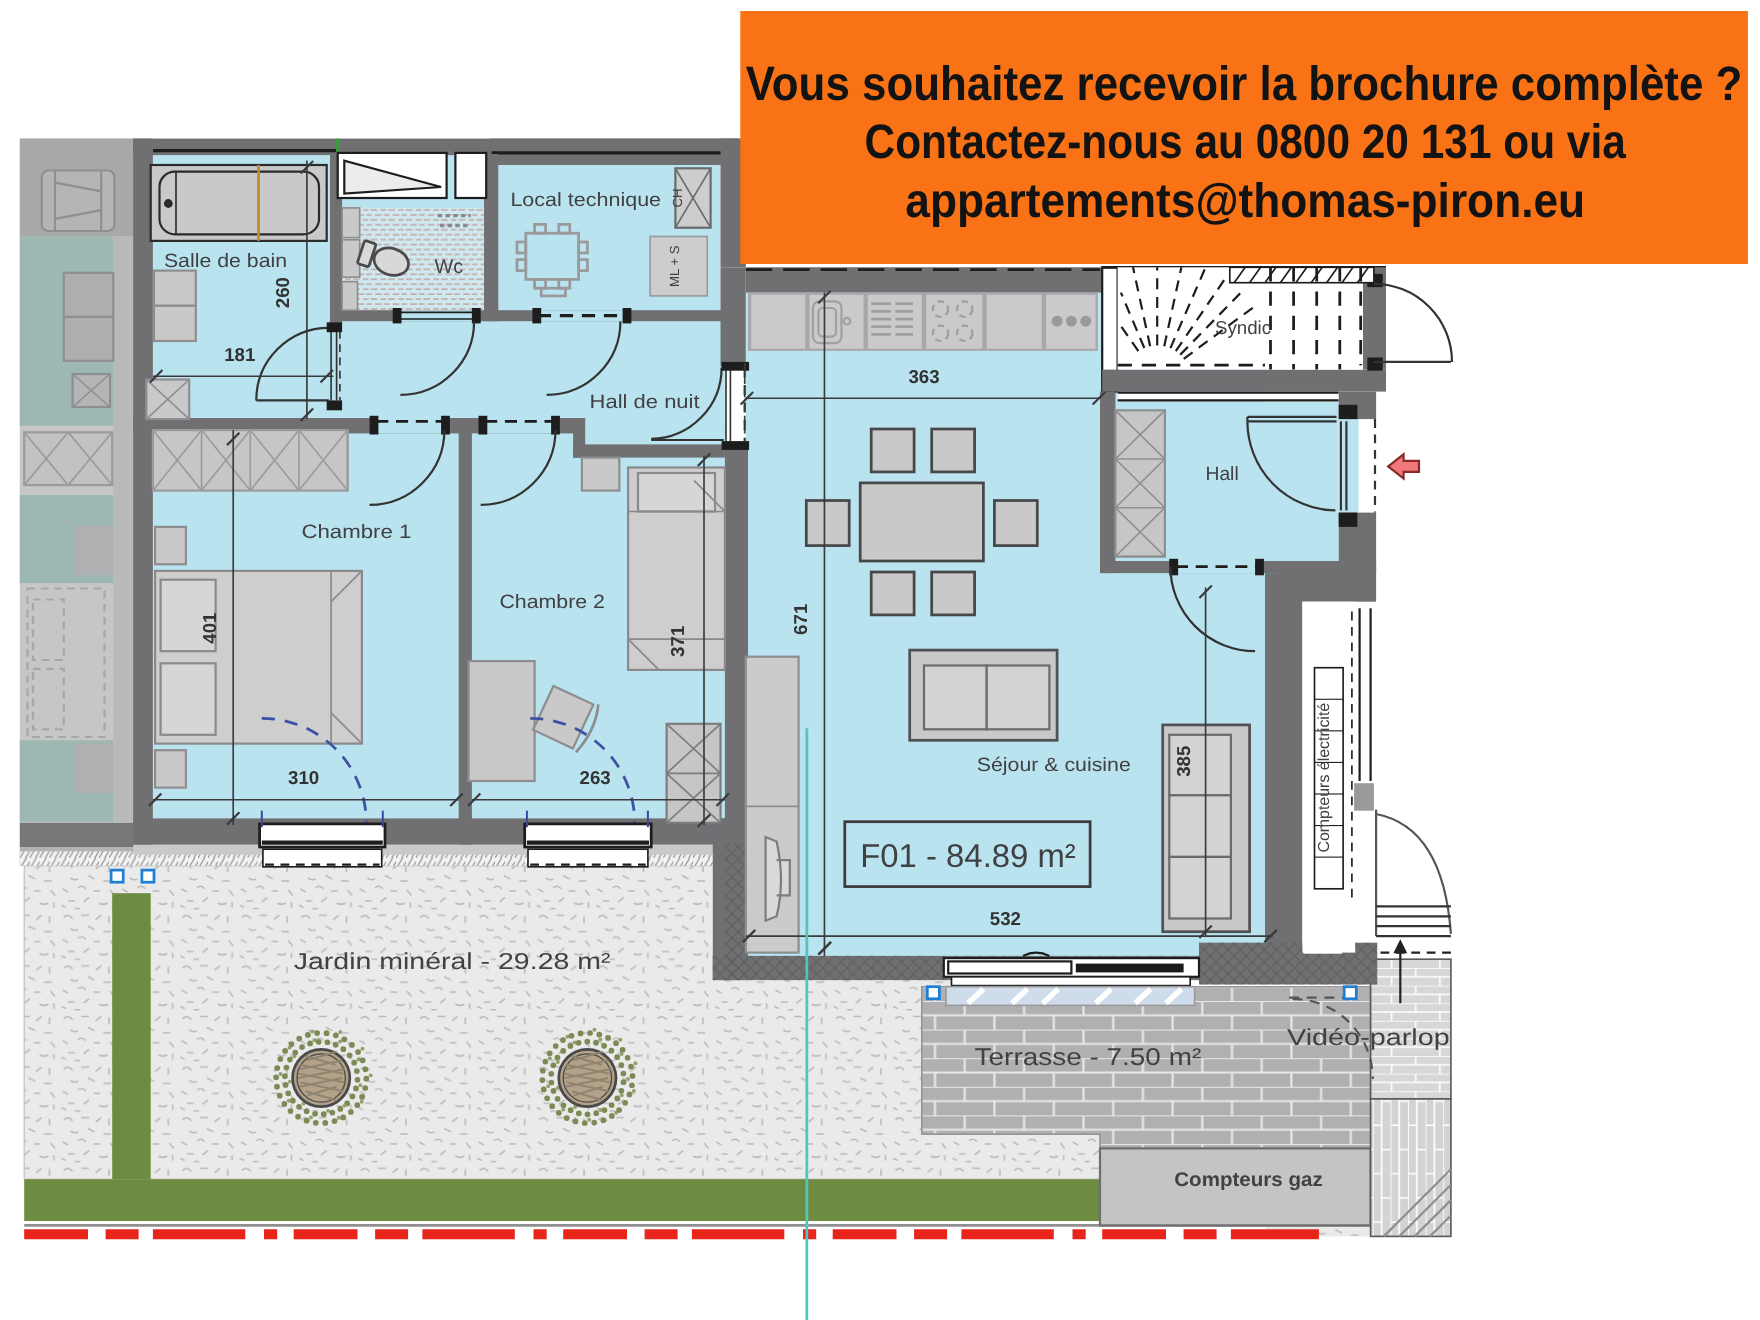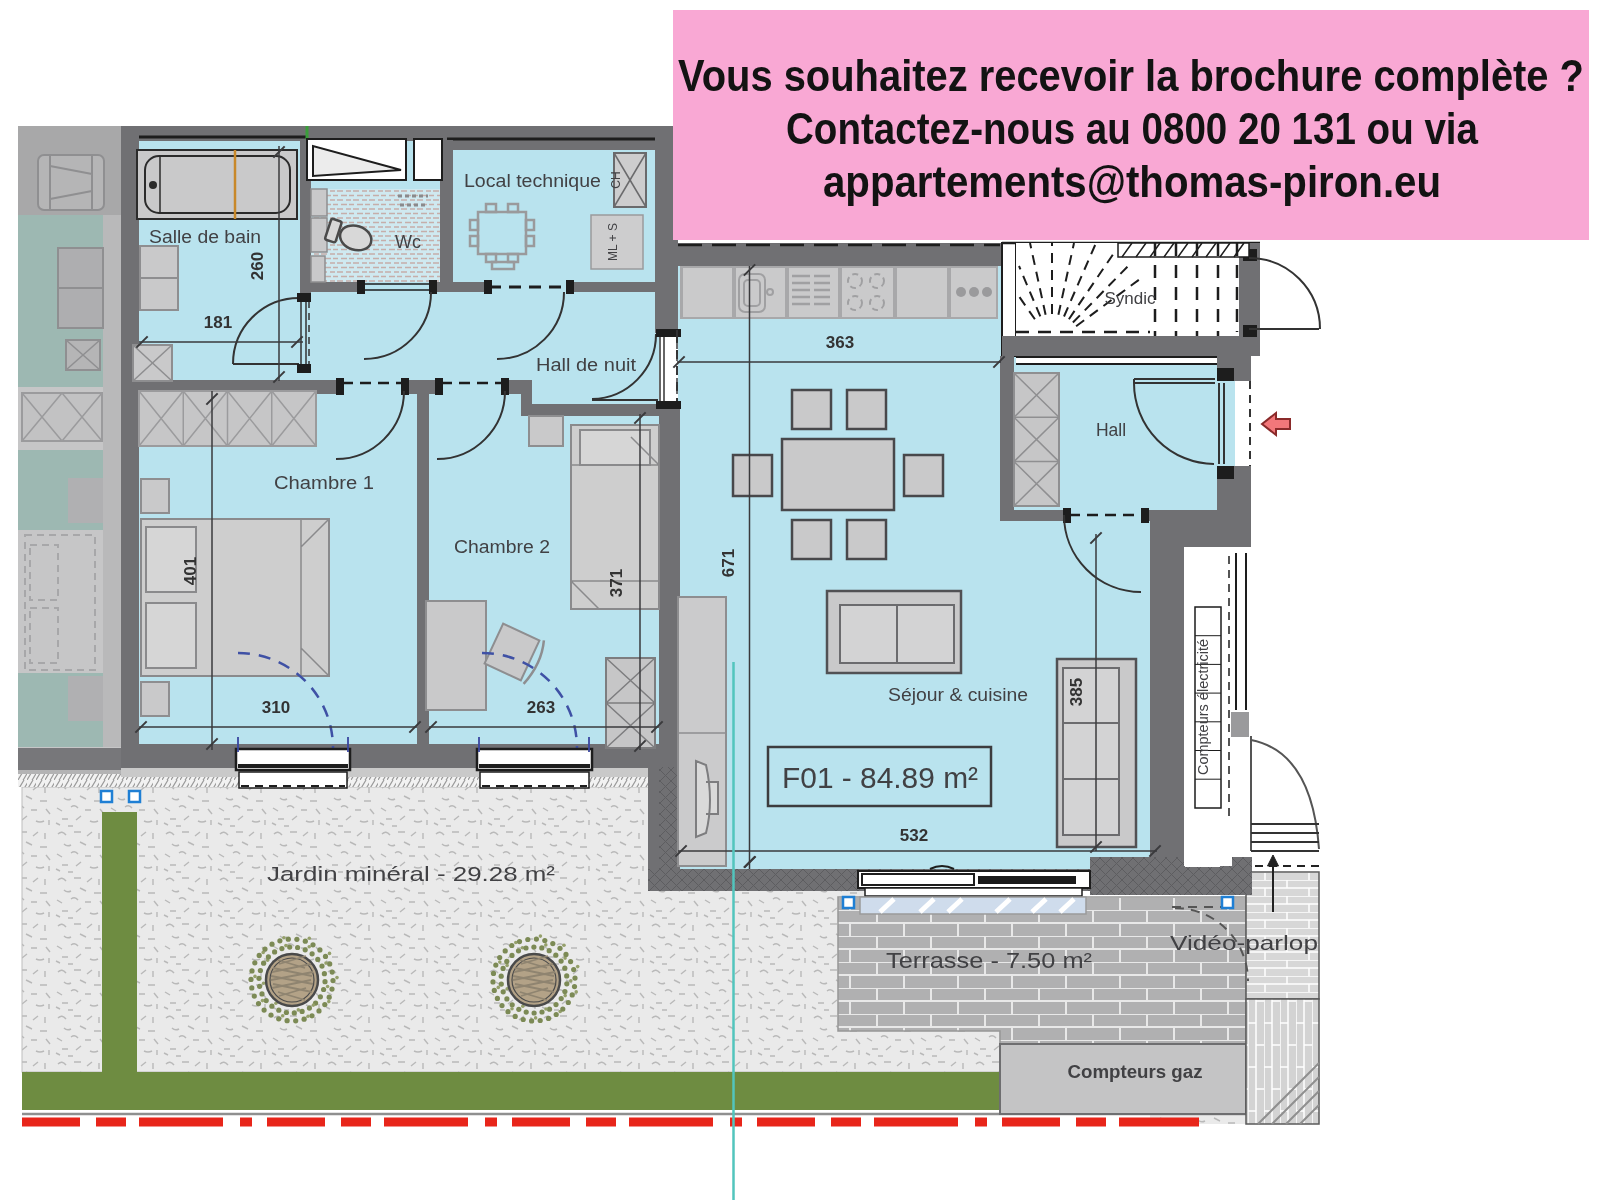--- a/index.html
+++ b/index.html
@@ -1,18 +1,18 @@
 <!DOCTYPE html>
 <html><head>
 <meta charset="utf-8">
 <style>
 html,body{margin:0;padding:0;width:1600px;height:1200px;background:#fff;overflow:hidden;}
 #wrap{position:relative;width:1600px;height:1200px;font-family:"Liberation Sans",sans-serif;}
 #plan{position:absolute;left:0;top:0;}
-#banner{position:absolute;left:673px;top:10px;width:916px;height:230px;background:#f9a8d4;}
+#banner{position:absolute;left:673px;top:10px;width:916px;height:230px;background:#f97316;}
 #banner svg{display:block;}
 </style>
 </head>
 <body>
 <div id="wrap">
 
 <div id="plan">
 <svg width="1600" height="1200" viewBox="0 0 1600 1200" font-family="Liberation Sans, sans-serif">
 <defs>
 <pattern id="stip" width="54" height="46" patternUnits="userSpaceOnUse">

